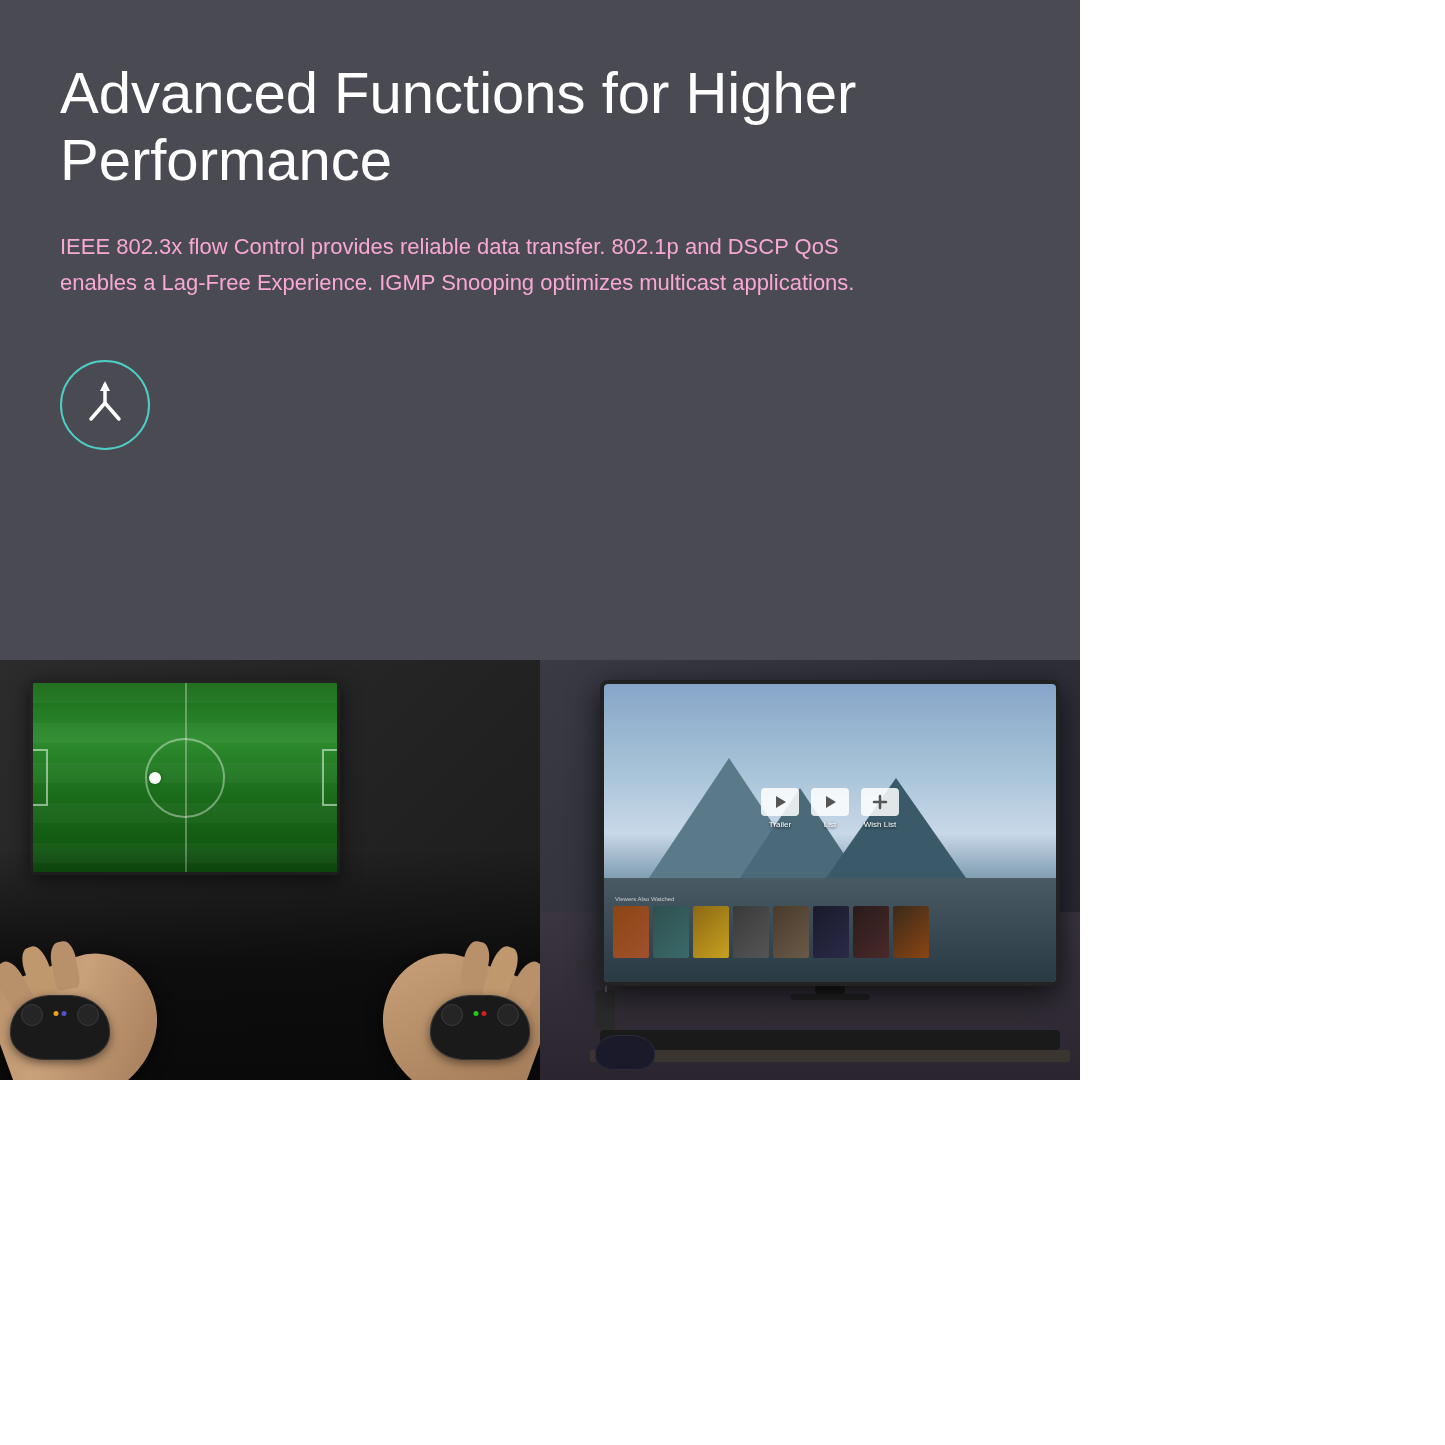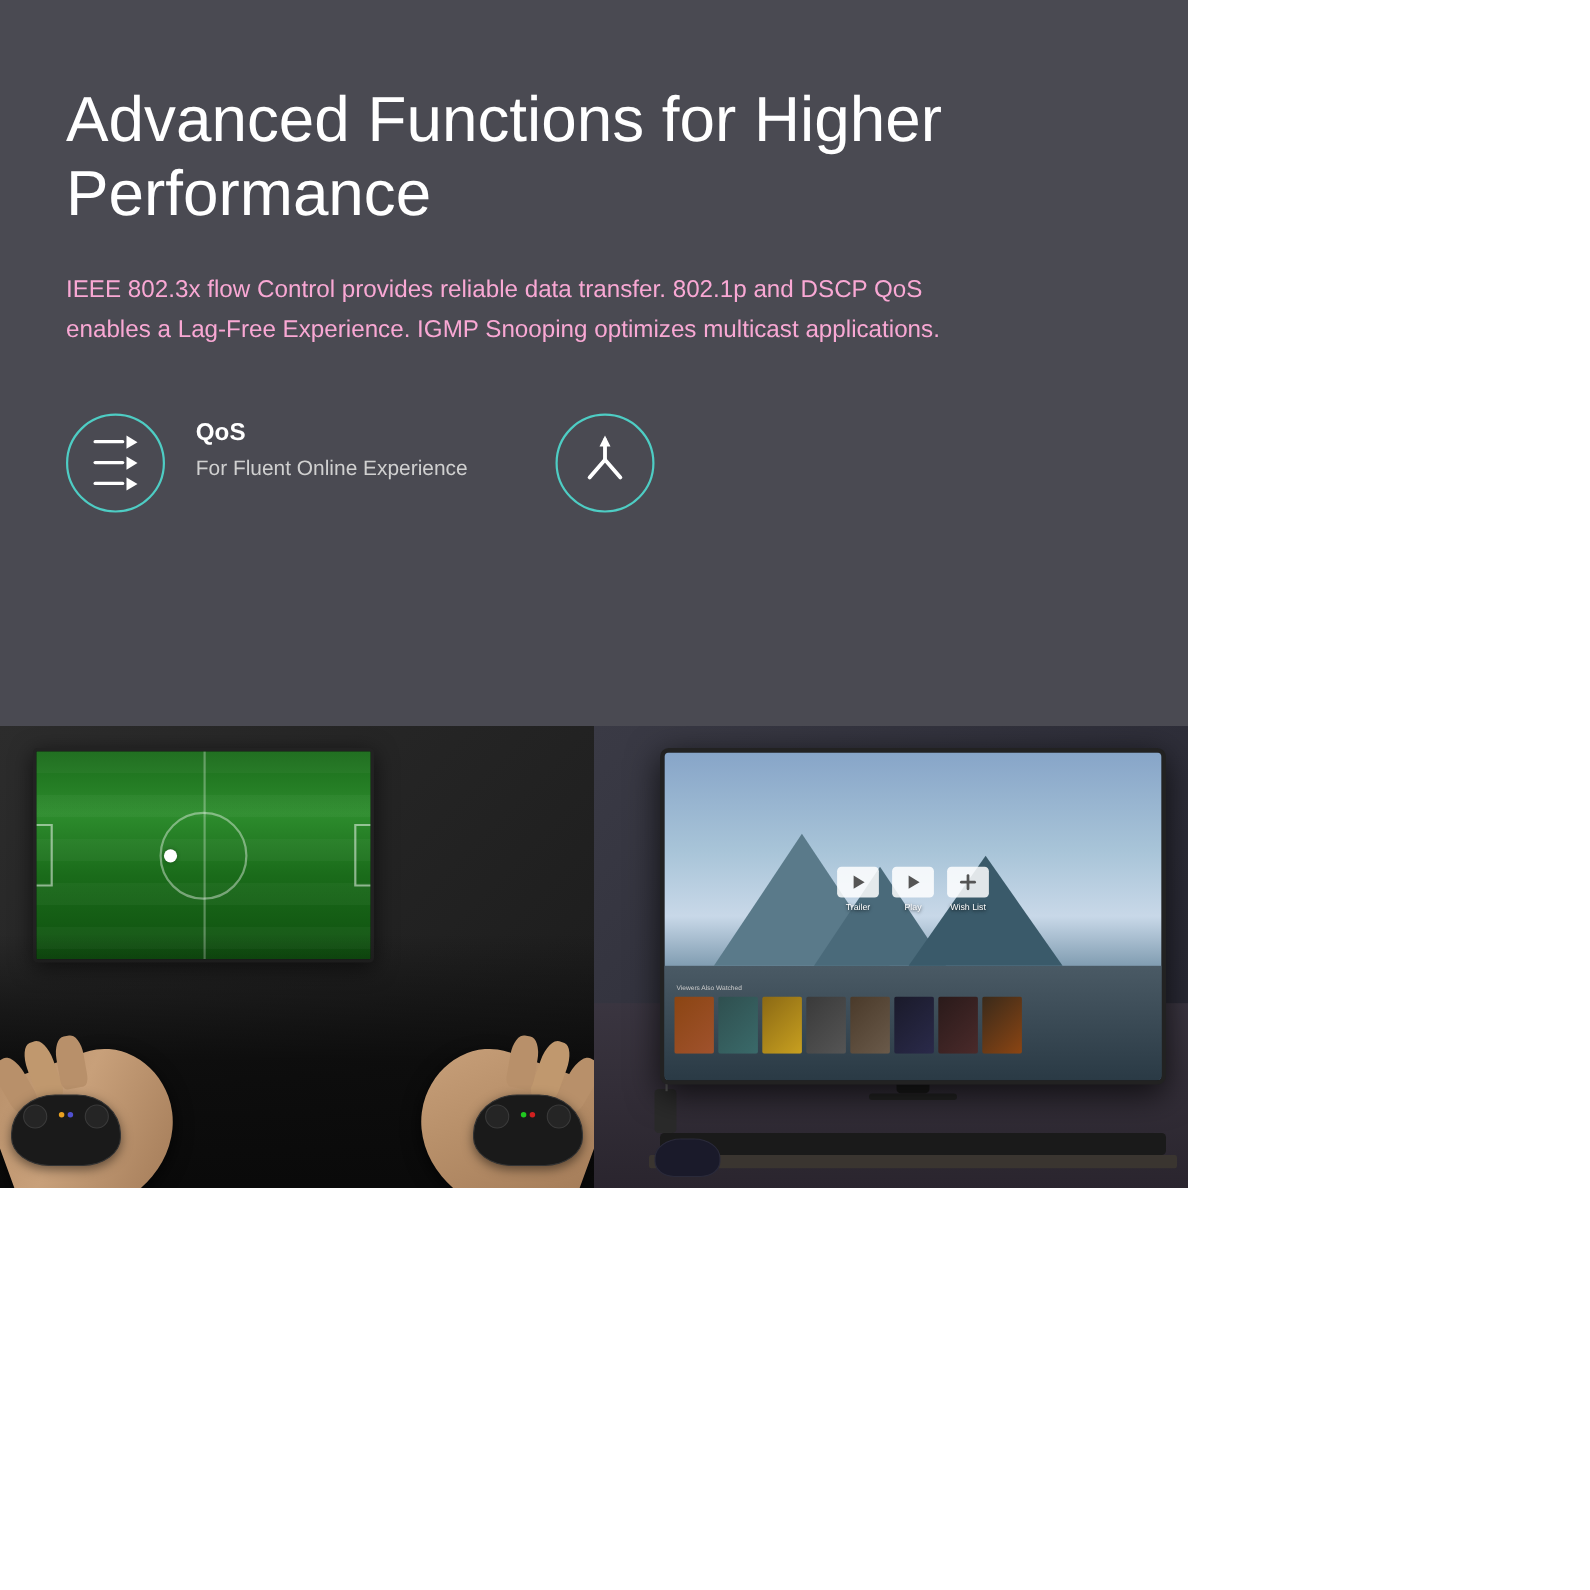--- a/index.html
+++ b/index.html
@@ -6,21 +6,21 @@
 
     body {
       width: 1080px;
       height: 1080px;
       font-family: -apple-system, BlinkMacSystemFont, 'Segoe UI', Arial, sans-serif;
       overflow: hidden;
     }
 
     .top-section {
       background-color: #4a4a52;
-      padding: 76px 60px 50px 60px;
+      padding: 60px 60px 50px 60px;
       height: 660px;
       display: flex;
       flex-direction: column;
       justify-content: flex-start;
     }
 
     .main-title {
       font-size: 58px;
       font-weight: 300;
       color: #ffffff;
@@ -437,42 +437,20 @@
 <div>
 
   <div class="top-section">
 
     <h1 class="main-title">Advanced Functions for Higher Performance</h1>
 
     <p class="description">IEEE 802.3x flow Control provides reliable data transfer. 802.1p and DSCP QoS enables a Lag-Free Experience. IGMP Snooping optimizes multicast applications.</p>
 
     <div class="features-row">
 
-      <div class="feature-item">
-        <div class="feature-icon-circle">
-          <div class="qos-icon">
-            <div class="qos-arrow">
-              <div class="qos-line"></div>
-              <div class="qos-arrowhead"></div>
-            </div>
-            <div class="qos-arrow">
-              <div class="qos-line"></div>
-              <div class="qos-arrowhead"></div>
-            </div>
-            <div class="qos-arrow">
-              <div class="qos-line"></div>
-              <div class="qos-arrowhead"></div>
-            </div>
-          </div>
-        </div>
-        <div class="feature-text">
-          <div class="feature-title">QoS</div>
-          <div class="feature-desc">For Fluent Online Experience</div>
-        </div>
-      </div>
 
       <div class="feature-item">
         <div class="feature-icon-circle">
           <div class="igmp-icon">
             <svg viewBox="0 0 52 52" fill="none" xmlns="http://www.w3.org/2000/svg">
 
               <line x1="26" y1="8" x2="26" y2="26" stroke="white" stroke-width="3.5" stroke-linecap="round"></line>
               <line x1="26" y1="26" x2="12" y2="42" stroke="white" stroke-width="3.5" stroke-linecap="round"></line>
               <line x1="26" y1="26" x2="40" y2="42" stroke="white" stroke-width="3.5" stroke-linecap="round"></line>
 
@@ -574,21 +552,21 @@
                     </svg>
                   </div>
                   <span class="tv-action-label">Trailer</span>
                 </div>
                 <div class="tv-action-btn">
                   <div class="tv-action-icon">
                     <svg viewBox="0 0 16 16" fill="none">
                       <polygon points="4,2 14,8 4,14" fill="#555"></polygon>
                     </svg>
                   </div>
-                  <span class="tv-action-label">Play</span>
+                  <span class="tv-action-label">List</span>
                 </div>
                 <div class="tv-action-btn">
                   <div class="tv-action-icon">
                     <svg viewBox="0 0 16 16" fill="none">
                       <line x1="8" y1="2" x2="8" y2="14" stroke="#555" stroke-width="2.5" stroke-linecap="round"></line>
                       <line x1="2" y1="8" x2="14" y2="8" stroke="#555" stroke-width="2.5" stroke-linecap="round"></line>
                     </svg>
                   </div>
                   <span class="tv-action-label">Wish List</span>
                 </div>

